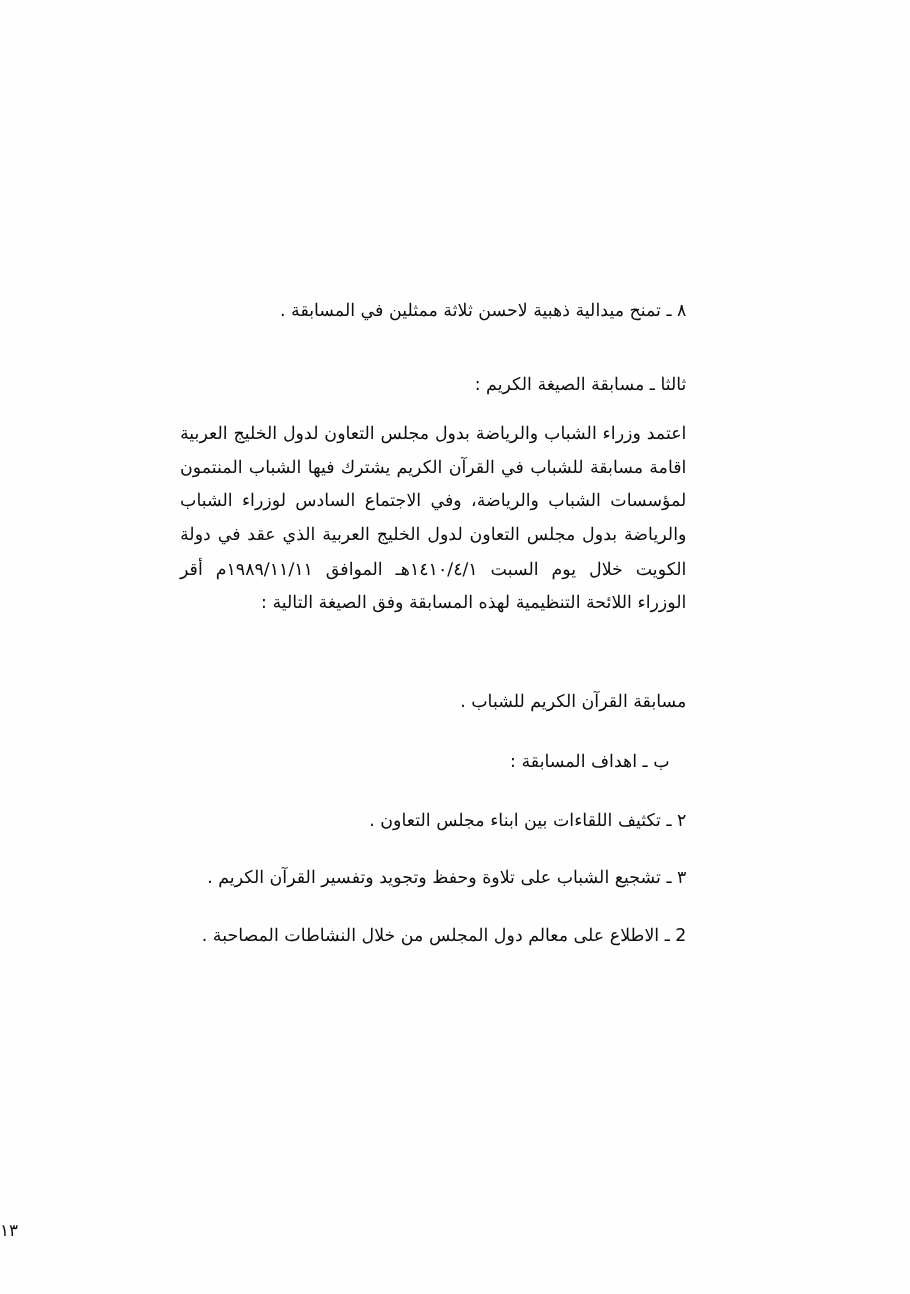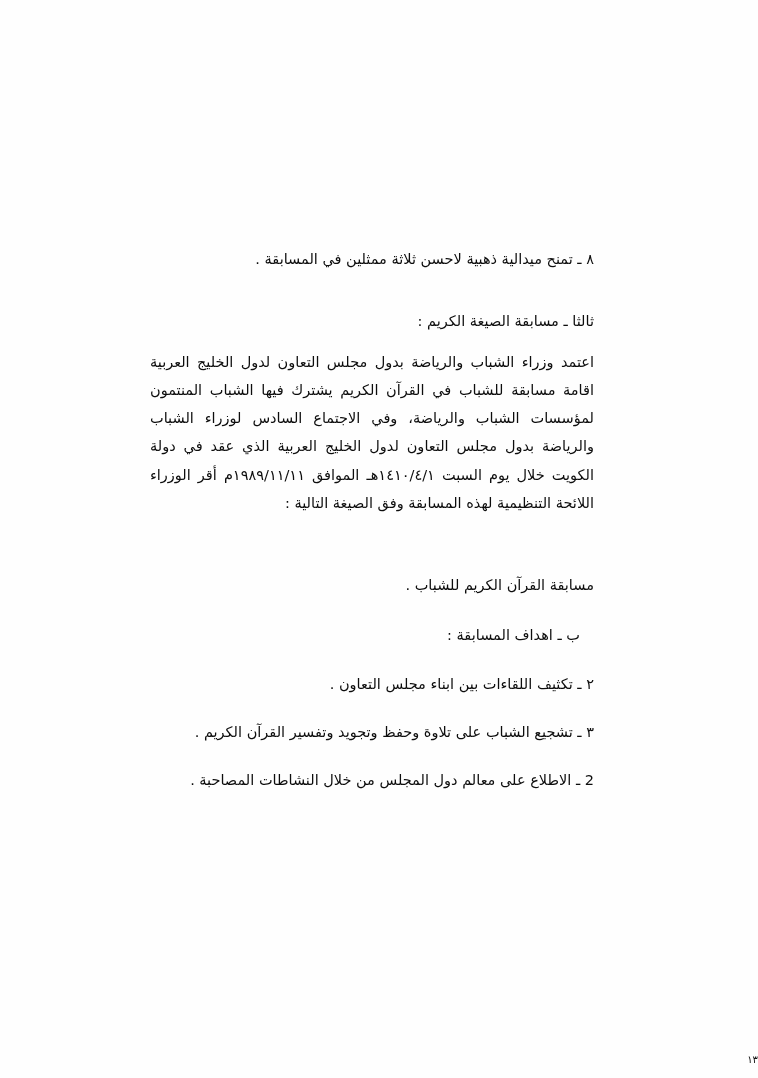--- a/index.html
+++ b/index.html
@@ -16,21 +16,21 @@
     overflow: hidden;
   }
   .page {
     position: absolute;
     inset: 0;
     background: #fefefe;
   }
   .content {
     position: absolute;
     top: 245px;
-    right: 164px;
+    right: 186px;
     left: 150px;
     direction: rtl;
     text-align: right;
   }
   .para {
     font-size: 14.5px;
     line-height: 1.95;
     margin: 0;
   }
   .justified {
@@ -68,24 +68,23 @@
     font-size: 14.5px;
     line-height: 1.95;
     white-space: nowrap;
     margin-top: 20px;
   }
   .page-number {
     position: absolute;
     left: 0;
     right: 0;
     top: 1018px;
-    text-align: right;
-    font-size: 10px;
+    text-align: left;
+    font-size: 14px;
     letter-spacing: 1px;
-    margin-top: 36px;
   }
 </style>
 </head>
 <body>
 
 <div class="page">
 
   <div class="content">
 
     <p class="para">٨ ـ تمنح ميدالية ذهبية لاحسن ثلاثة ممثلين في المسابقة .</p>

